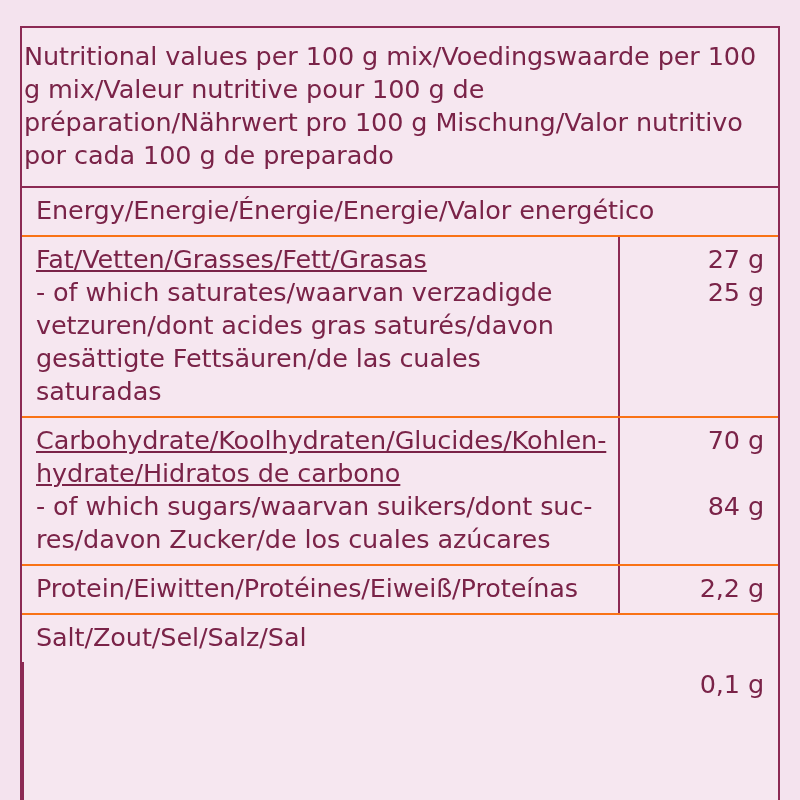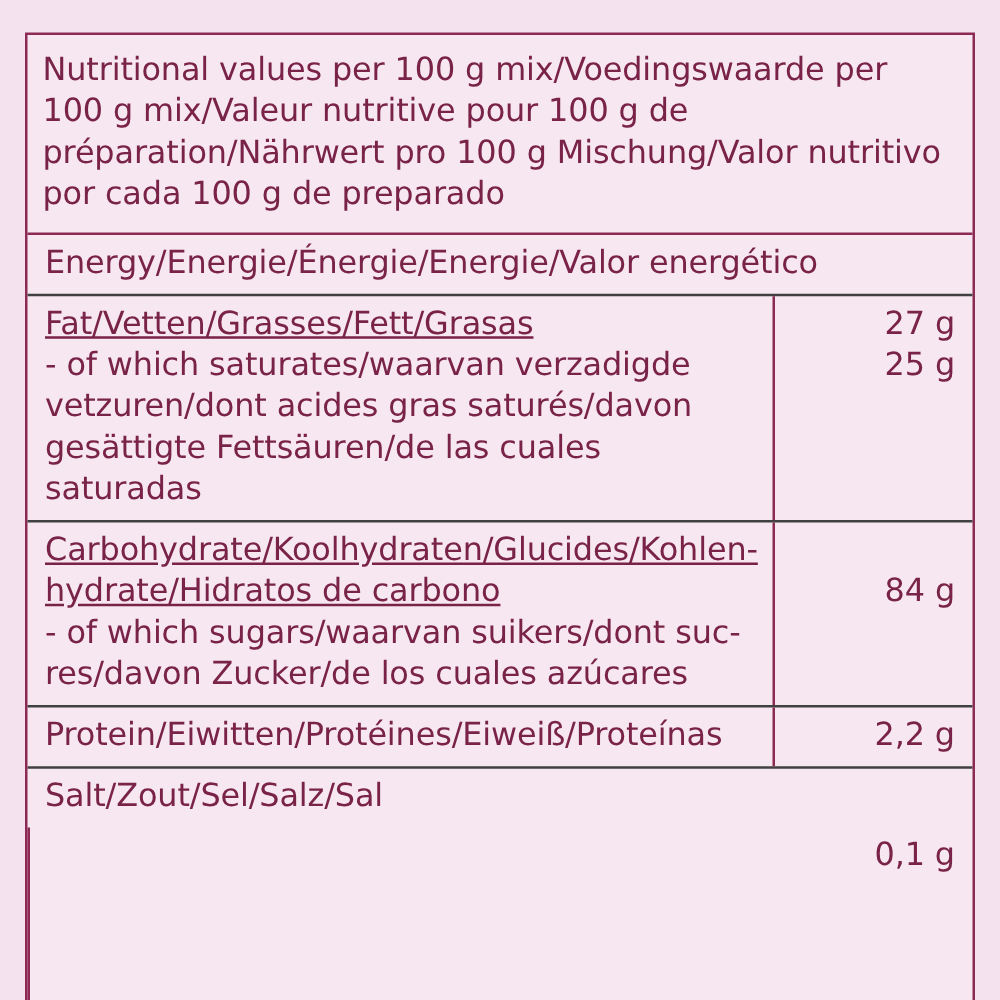--- a/index.html
+++ b/index.html
@@ -17,33 +17,33 @@
   #nutrition-panel {
     position: absolute;
     left: 20px;
     top: 26px;
     width: 760px;
     box-sizing: border-box;
     border: 2px solid #8c2a54;
     background: #f6e7f0;
   }
   .header-row {
-    padding: 12px 14px 14px 12px;
+    padding: 12px 14px 14px 2px;
     border-bottom: 2px solid #8c2a54;
   }
   .header-text {
     font-size: 25.5px;
     line-height: 33px;
     color: #7a2348;
     letter-spacing: -0.1px;
   }
   .nrow {
     display: flex;
     align-items: stretch;
-    border-bottom: 2px solid #404040;
+    border-bottom: 2px solid #f97316;
   }
   .nrow.last {
     border-bottom: none;
     flex-direction: column;
   }
   .ncell-label {
     flex: 1 1 auto;
     padding: 6px 10px 8px 14px;
     font-size: 25.5px;
     line-height: 33px;
@@ -99,20 +99,21 @@
       <span class="value-line">25 g</span>
     </div>
   </div>
 
   <div class="nrow">
     <div class="ncell-label">
       <span class="indent">Carbohydrate/Koolhydraten/Glucides/Kohlen-hydrate/Hidratos de carbono</span>
       <span class="sub-line">- of which sugars/waarvan suikers/dont suc-res/davon Zucker/de los cuales azúcares</span>
     </div>
     <div class="ncell-value">
+      <span class="value-line">70 g</span>
       <span class="value-spacer"></span>
       <span class="value-line">84 g</span>
     </div>
   </div>
 
   <div class="nrow">
     <div class="ncell-label">Protein/Eiwitten/Protéines/Eiweiß/Proteínas</div>
     <div class="ncell-value">
       <span class="value-line">2,2 g</span>
     </div>

